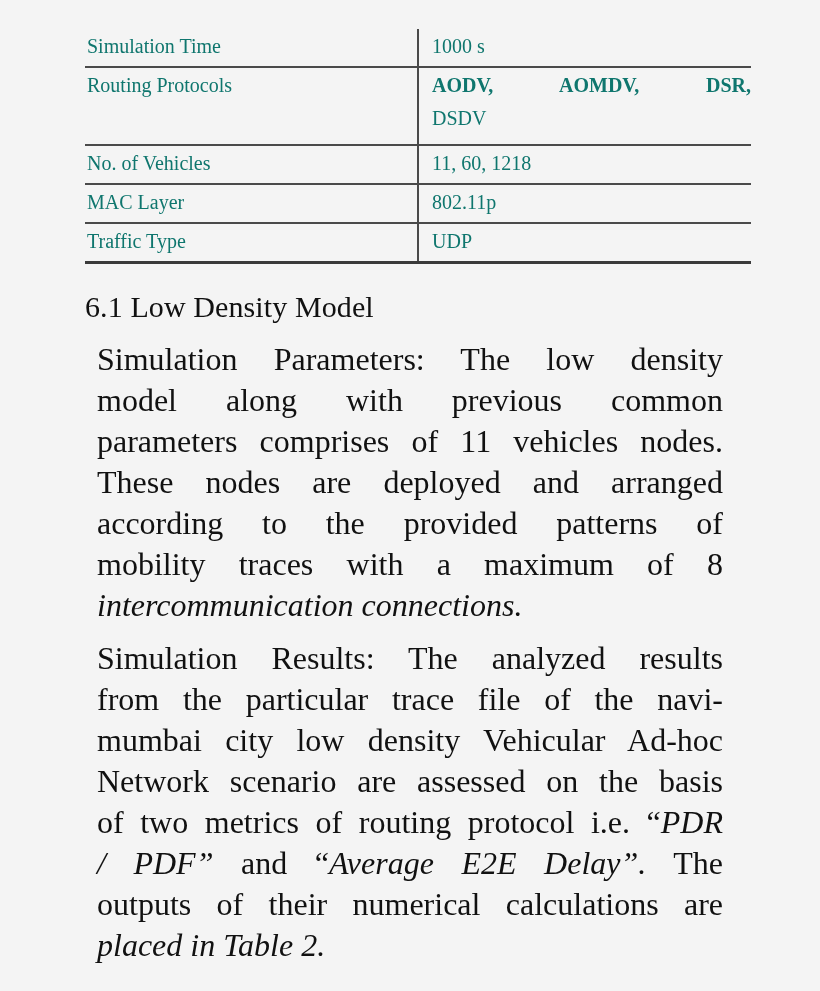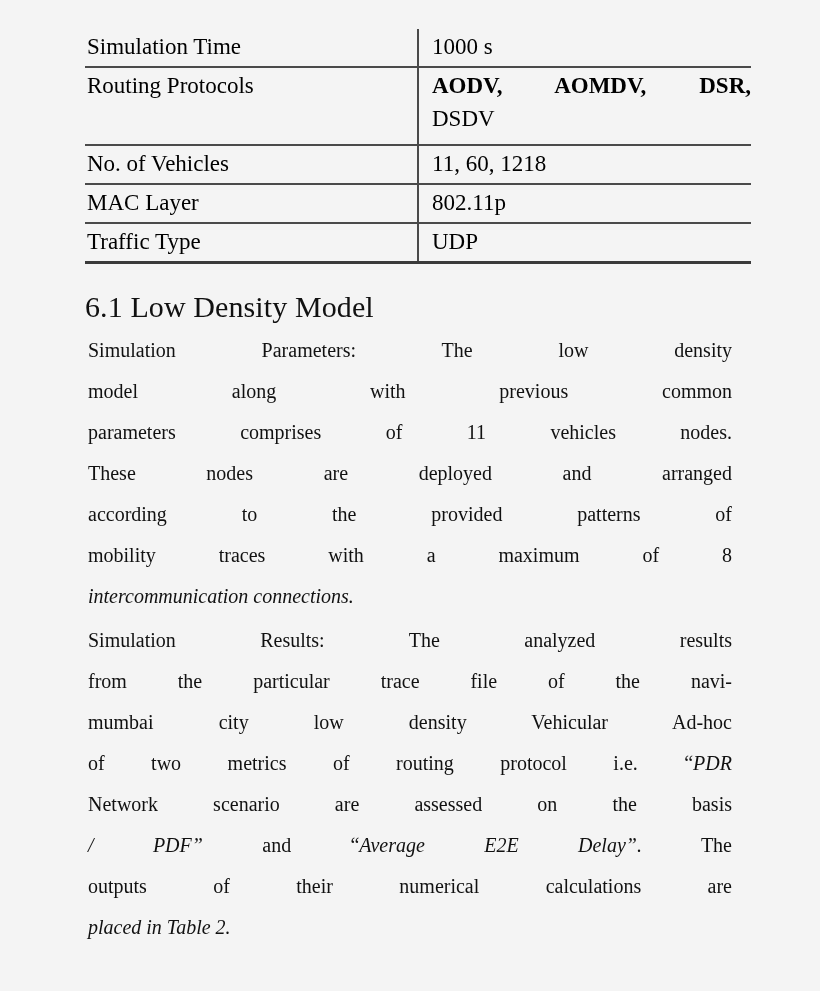--- a/index.html
+++ b/index.html
@@ -25,25 +25,25 @@
   .param-table {
     position: absolute;
     left: 85px;
     top: 29px;
     width: 649px;
     border-collapse: collapse;
     table-layout: fixed;
   }
   .param-table td {
     padding: 1px 0 3px 4px;
-    font-size: 23px;
+    font-size: 20px;
     line-height: 33px;
     vertical-align: top;
     border-bottom: 2px solid #4a4a4a;
-    color: #000000;
+    color: #0f766e;
   }
   .param-table td.label-cell {
     width: 330px;
     border-right: 2px solid #4a4a4a;
     padding-left: 2px;
   }
   .param-table td.value-cell {
     width: 319px;
     padding-left: 13px;
   }
@@ -70,23 +70,23 @@
     width: 650px;
   }
   .section-heading {
     font-size: 30px;
     line-height: 41px;
     font-weight: normal;
     margin: 0 0 0 0;
     letter-spacing: 0.1px;
   }
   .para {
-    font-size: 20px;
+    font-size: 32px;
     line-height: 41px;
-    margin: 3px;
+    margin: 12px;
     text-align: justify;
   }
   
   .tline {
     display: block;
     text-align: justify;
     text-align-last: justify;
     white-space: normal;
   }
   .tline.last {
@@ -141,21 +141,21 @@
       <span class="tline">These nodes are deployed and arranged</span>
       <span class="tline">according to the provided patterns of</span>
       <span class="tline">mobility traces with a maximum of 8</span>
       <span class="tline last">intercommunication connections.</span>
     </p>
 
     <p class="para">
       <span class="tline">Simulation Results: The analyzed results</span>
       <span class="tline">from the particular trace file of the navi-</span>
       <span class="tline">mumbai city low density Vehicular Ad-hoc</span>
+      <span class="tline">Network scenario are assessed on the basis</span>
       <span class="tline"><span>of two metrics of routing protocol i.e. “</span><i>PDR</i></span>
-      <span class="tline">Network scenario are assessed on the basis</span>
       <span class="tline"><i>/ PDF”</i><span> and “</span><i>Average E2E Delay”.</i><span> The</span></span>
       <span class="tline">outputs of their numerical calculations are</span>
       <span class="tline last">placed in Table 2.</span>
     </p>
 
   </div>
 </div>
 
 </body></html>

